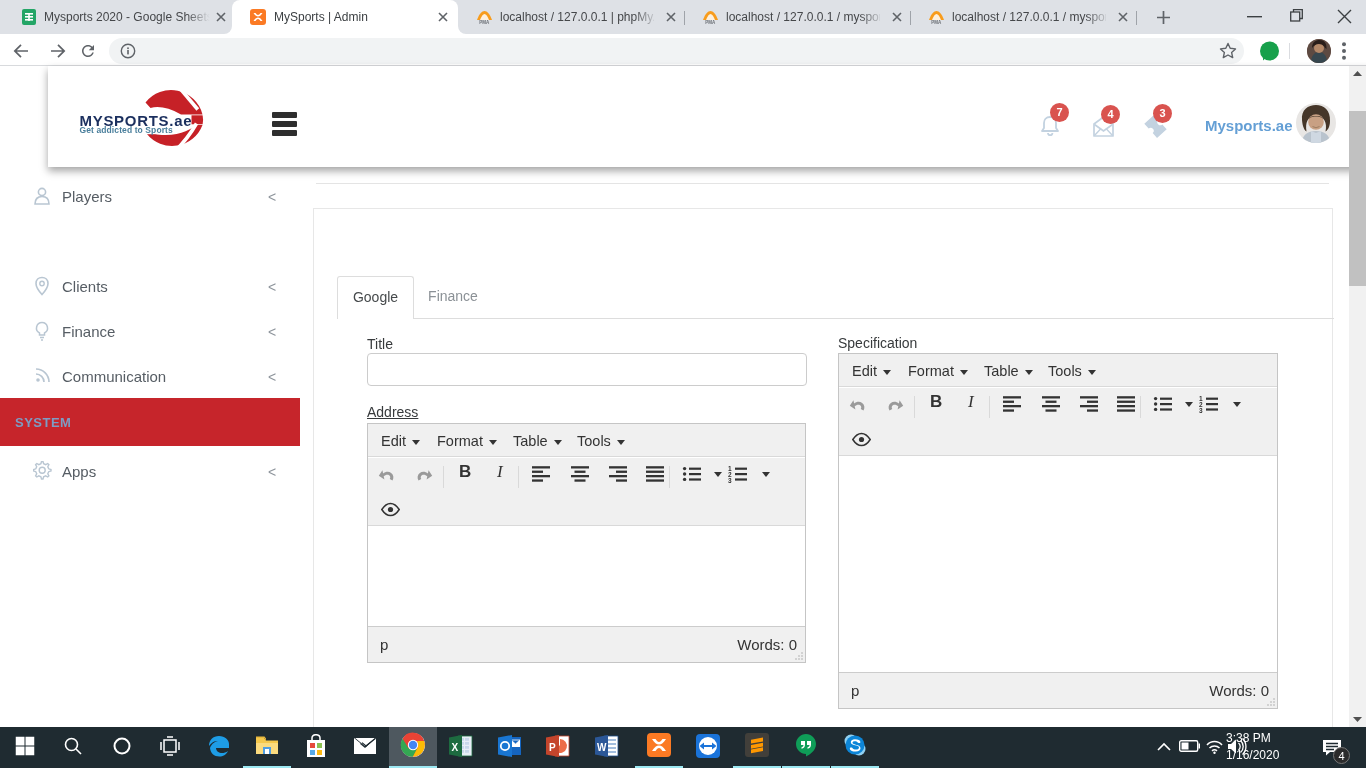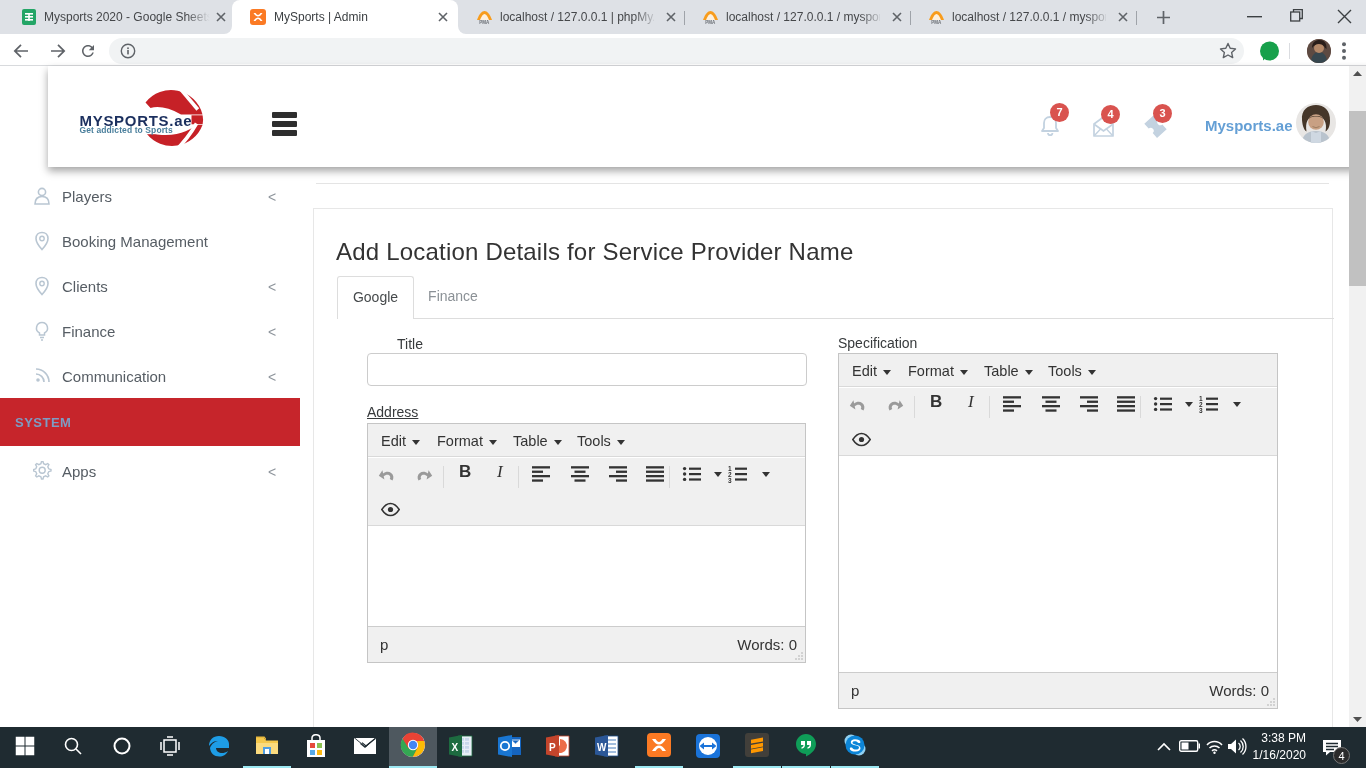--- a/index.html
+++ b/index.html
@@ -64,21 +64,21 @@
 
 #bscroll { position:absolute; left:1349px; top:66px; width:17px; height:661px; background:#f1f1f1; z-index:9; }
 #bthumb { position:absolute; left:0px; top:45px; width:17px; height:175px; background:#c1c1c1; }
 
 
 #taskbar { position:absolute; left:0; top:727px; width:1366px; height:41px; background:#1f2b31; z-index:10; }
 .tslot { position:absolute; top:0; width:48px; height:41px; }
 .trun { border-bottom:2px solid #9ce8f2; }
 .tactive { background:#4e585f; border-bottom:2px solid #9ce8f2; }
 .ticon { position:absolute; left:50%; top:50%; transform:translate(-50%,-50%); }
-.traytime { position:absolute; right:60px; top:3px; width:80px; text-align:right; font-size:12px; color:#fff; line-height:17px; }
+.traytime { position:absolute; right:60px; top:3px; width:80px; text-align:left; font-size:12px; color:#fff; line-height:17px; }
 </style>
 </head>
 <body>
 
 <div id="tabbar">
   <div class="tab" style="left:10px;width:222px;">
     <svg style="position:absolute;left:11px;top:9px;" width="16" height="16" viewBox="0 0 16 16">
         <rect x="1" y="0" width="14" height="16" rx="2" fill="#23a566"></rect>
         <rect x="4" y="7" width="8" height="1.6" fill="#fff"></rect>
         <rect x="4" y="10" width="8" height="1.6" fill="#fff"></rect>
@@ -277,27 +277,20 @@
 
 <div id="sidebar">
   <div class="sitem" style="top:19px;">
     <svg width="18" height="20" viewBox="0 0 18 20">
         <circle cx="9" cy="6" r="3.6" fill="none" stroke="#b9c6d2" stroke-width="1.6"></circle>
         <path d="M2 18 C2 13 5 10.5 9 10.5 C13 10.5 16 13 16 18 L13 18 L5 18 Z" fill="none" stroke="#b9c6d2" stroke-width="1.6"></path>
       </svg>
     <div class="txt">Players</div>
       <div class="chev">&lt;</div>
   </div>
-  <div class="sitem" style="top:64px;">
-    <svg width="18" height="20" viewBox="0 0 18 20">
-        <path d="M9 1.5 C5.5 1.5 3 4 3 7.5 C3 12 9 18.5 9 18.5 C9 18.5 15 12 15 7.5 C15 4 12.5 1.5 9 1.5 Z" fill="none" stroke="#b9c6d2" stroke-width="1.6"></path>
-        <circle cx="9" cy="7.5" r="2.2" fill="none" stroke="#b9c6d2" stroke-width="1.4"></circle>
-      </svg>
-    <div class="txt">Booking Management</div>
-  </div>
   <div class="sitem" style="top:109px;">
     <svg width="18" height="20" viewBox="0 0 18 20">
         <path d="M9 1.5 C5.5 1.5 3 4 3 7.5 C3 12 9 18.5 9 18.5 C9 18.5 15 12 15 7.5 C15 4 12.5 1.5 9 1.5 Z" fill="none" stroke="#b9c6d2" stroke-width="1.6"></path>
         <circle cx="9" cy="7.5" r="2.2" fill="none" stroke="#b9c6d2" stroke-width="1.4"></circle>
       </svg>
     <div class="txt">Clients</div>
       <div class="chev">&lt;</div>
   </div>
   <div class="sitem" style="top:154px;">
     <svg width="18" height="20" viewBox="0 0 18 20">
@@ -325,27 +318,26 @@
         <circle cx="9.2" cy="9.2" r="3" fill="none" stroke="#b9c6d2" stroke-width="1.4"></circle>
       </svg>
     <div class="txt">Apps</div>
       <div class="chev">&lt;</div>
   </div>
 </div>
 
 <div id="content">
   <div id="topline"></div>
   <div id="card">
-    <h1 class="heading">Add Location Details for Service Provider Name</h1>
     <div id="tabrow">
       <div class="line"></div>
       <div id="entab">Google</div>
       <div id="artab">Finance</div>
     </div>
-    <div class="flabel" style="left:53px;top:127px;margin-left:30px;">Title</div>
+    <div class="flabel" style="left:53px;top:127px;">Title</div>
     <div id="titleinput"></div>
     <div class="flabel" style="left:53px;top:195px;text-decoration:underline;">Address</div>
     <div class="flabel" style="left:524px;top:126px;">Specification</div>
 
     <div class="mce" id="mce1" style="left:53px;top:214px;width:439px;height:240px;">
         <div class="menubar">
           <span style="left:13px;">Edit<i class="caret"></i></span>
           <span style="left:69px;">Format<i class="caret"></i></span>
           <span style="left:145px;">Table<i class="caret"></i></span>
           <span style="left:209px;">Tools<i class="caret"></i></span>

